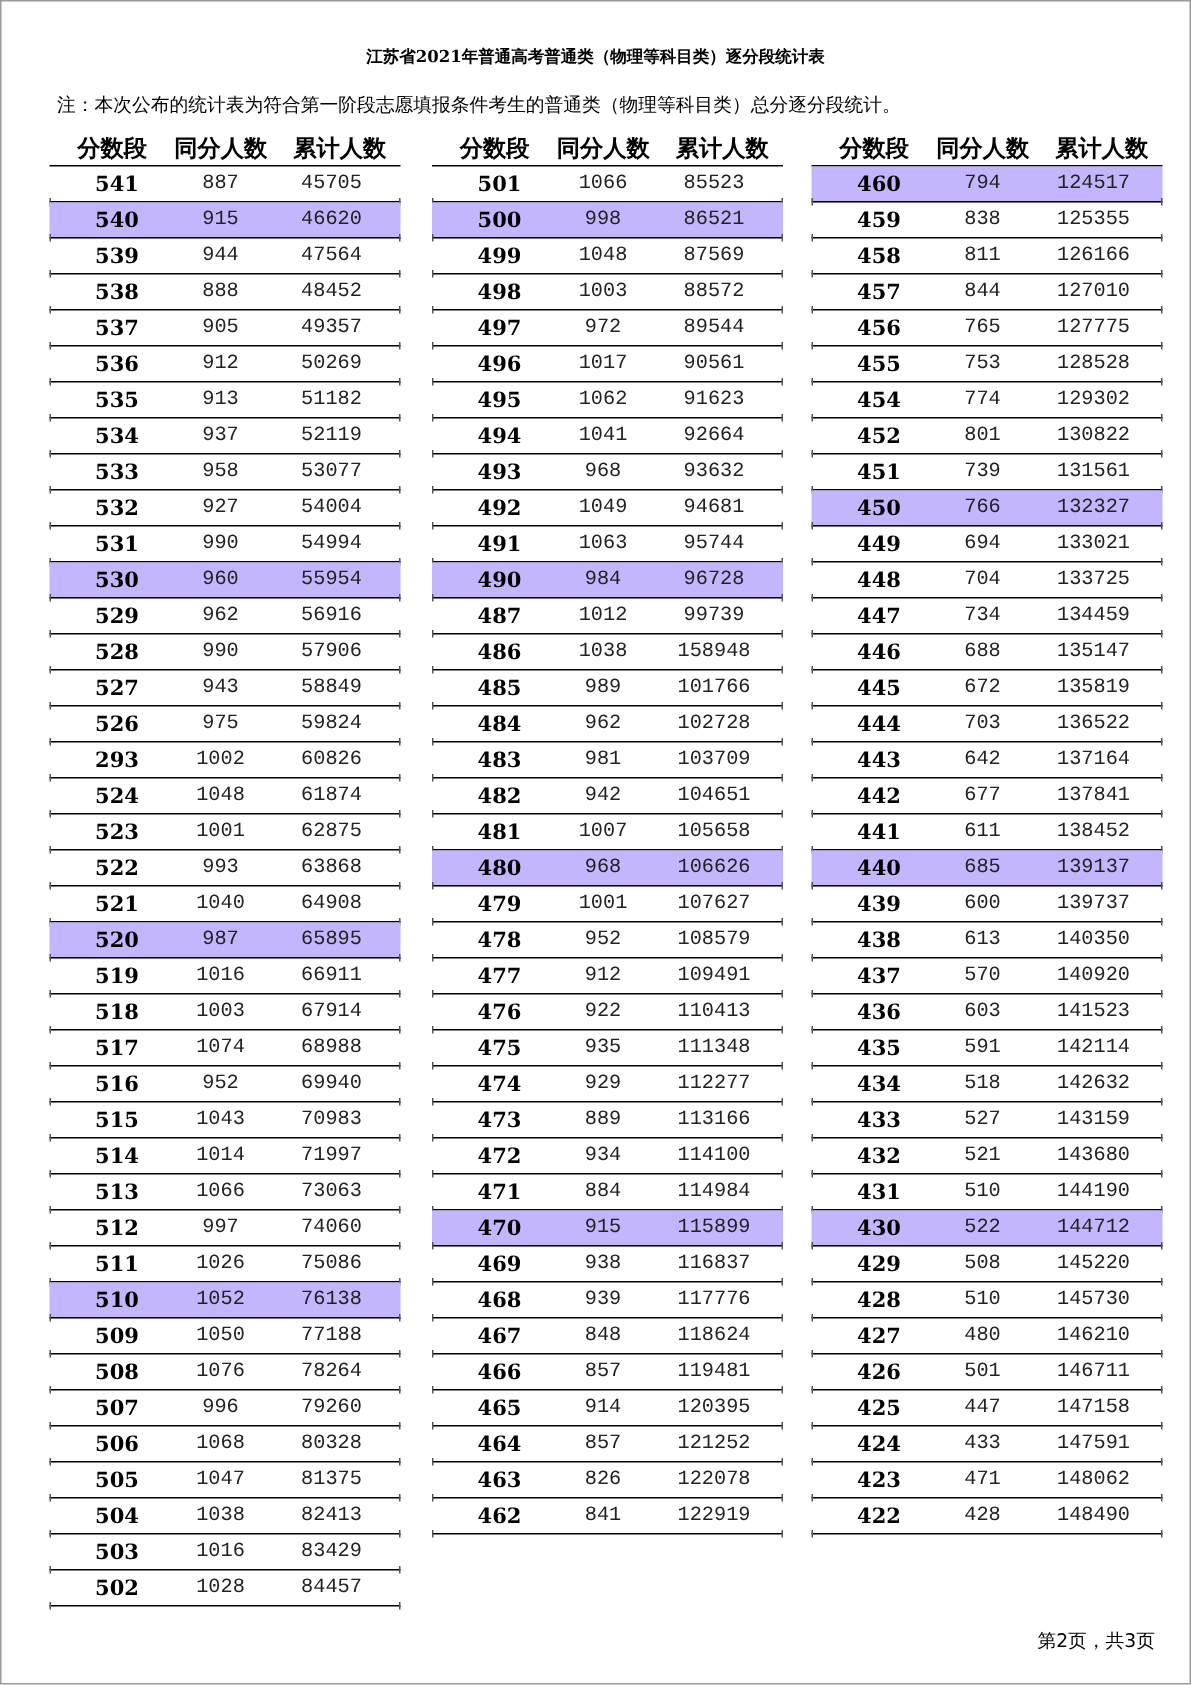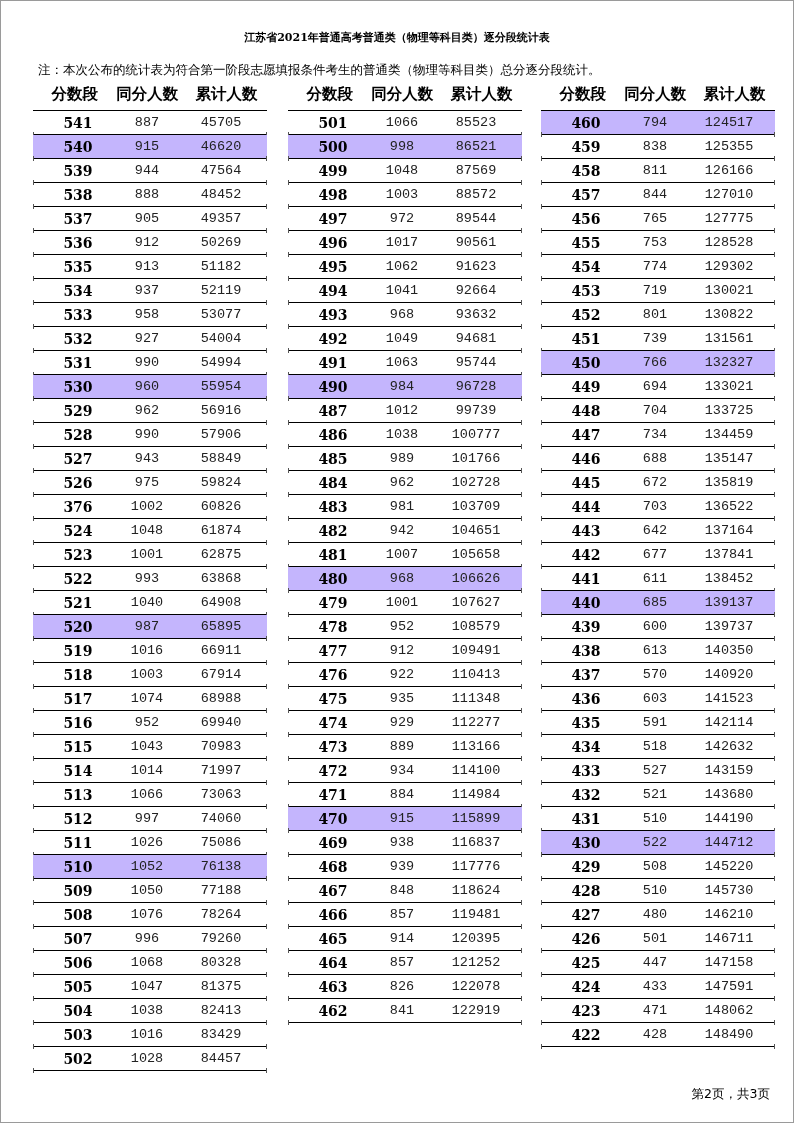--- a/index.html
+++ b/index.html
@@ -11,21 +11,21 @@
     .title {
       position: absolute; left: 0; width: 794px; top: 30px; text-align: center;
       font-family: "DejaVu Serif", "Liberation Serif", serif; font-size: 11px; font-weight: bold; letter-spacing: 0px;
     }
     .note {
       position: absolute; left: 38px; top: 62px; font-size: 12.5px;
       font-family: Liberation Mono, monospace; white-space: nowrap;
     }
     .table { position: absolute; top: 84px; width: 234px; }
     .thead {
-      height: 27px; border-bottom: 1.5px solid #000; display: flex; align-items: flex-start;
+      height: 27px; border-bottom: 1.5px solid #000; display: flex; align-items: flex-end;
       font-family: "DejaVu Sans", "Liberation Sans", sans-serif; font-weight: bold; font-size: 15.5px;
       box-sizing: border-box;
     }
     .thead .h { white-space: nowrap; }
     .h.c1 { width: 70px; text-align: center; padding-left: 8px; }
     .h.c2 { width: 80px; text-align: center; }
     .h.c3 { width: 84px; text-align: center; }
     .row {
       height: 24px; border-bottom: 1.3px solid #000; display: flex; align-items: center;
       box-sizing: border-box; position: relative; font-size: 13.5px;
@@ -134,21 +134,21 @@
         <span class="cell score">527</span>
         <span class="cell same">943</span>
         <span class="cell cum">58849</span>
       </div>
       <div class="row">
         <span class="cell score">526</span>
         <span class="cell same">975</span>
         <span class="cell cum">59824</span>
       </div>
       <div class="row">
-        <span class="cell score">376</span>
+        <span class="cell score">293</span>
         <span class="cell same">1002</span>
         <span class="cell cum">60826</span>
       </div>
       <div class="row">
         <span class="cell score">524</span>
         <span class="cell same">1048</span>
         <span class="cell cum">61874</span>
       </div>
       <div class="row">
         <span class="cell score">523</span>
@@ -331,21 +331,21 @@
         <span class="cell cum">96728</span>
       </div>
       <div class="row">
         <span class="cell score">487</span>
         <span class="cell same">1012</span>
         <span class="cell cum">99739</span>
       </div>
       <div class="row">
         <span class="cell score">486</span>
         <span class="cell same">1038</span>
-        <span class="cell cum">100777</span>
+        <span class="cell cum">158948</span>
       </div>
       <div class="row">
         <span class="cell score">485</span>
         <span class="cell same">989</span>
         <span class="cell cum">101766</span>
       </div>
       <div class="row">
         <span class="cell score">484</span>
         <span class="cell same">962</span>
         <span class="cell cum">102728</span>
@@ -499,25 +499,20 @@
         <span class="cell score">455</span>
         <span class="cell same">753</span>
         <span class="cell cum">128528</span>
       </div>
       <div class="row">
         <span class="cell score">454</span>
         <span class="cell same">774</span>
         <span class="cell cum">129302</span>
       </div>
       <div class="row">
-        <span class="cell score">453</span>
-        <span class="cell same">719</span>
-        <span class="cell cum">130021</span>
-      </div>
-      <div class="row">
         <span class="cell score">452</span>
         <span class="cell same">801</span>
         <span class="cell cum">130822</span>
       </div>
       <div class="row">
         <span class="cell score">451</span>
         <span class="cell same">739</span>
         <span class="cell cum">131561</span>
       </div>
       <div class="row shade">

